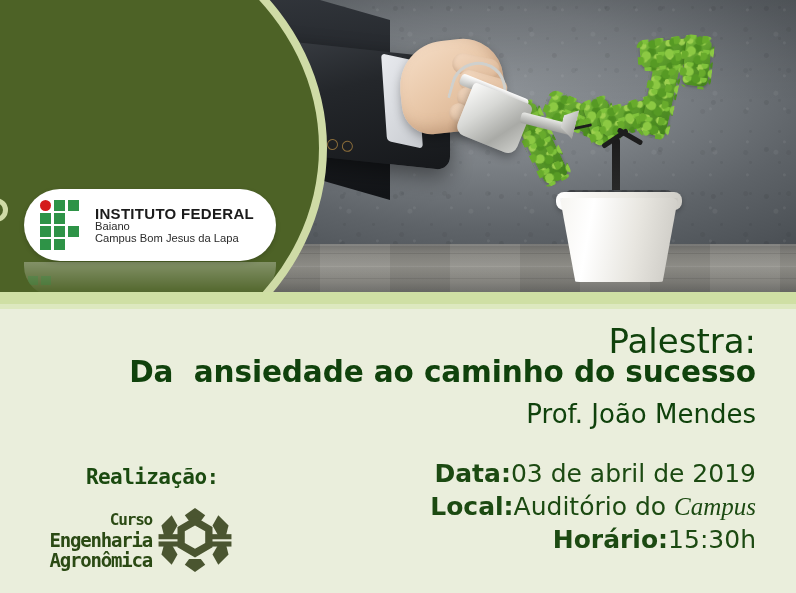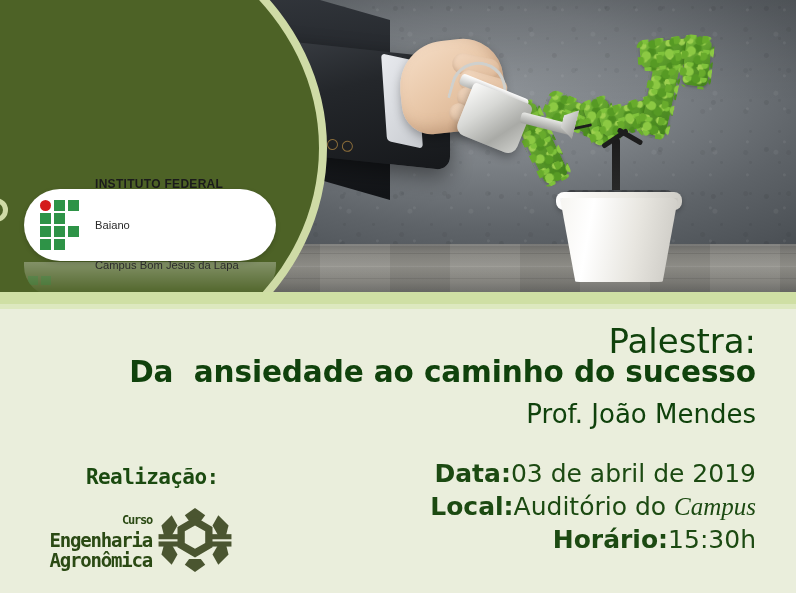--- a/index.html
+++ b/index.html
@@ -199,23 +199,23 @@
   .if-pill {
     position:absolute; left:24px; top:189px; width:252px; height:72px;
     background:#ffffff; border-radius:36px;
     display:flex; align-items:center; padding:0 16px; gap:11px;
     box-shadow:0 2px 5px rgba(0,0,0,.18);
   }
   .if-mark { width:44px; height:50px; position:relative; flex:0 0 auto; }
   .if-mark span { position:absolute; width:11px; height:11px; background:#2e9347; }
   .if-mark .dot { border-radius:50%; background:#d41a1a; }
   .if-text { line-height:1.02; }
-  .if-title { font-size:12px; font-weight:bold; letter-spacing:.3px; color:#1b1b1b;
+  .if-title { font-size:15px; font-weight:bold; letter-spacing:.3px; color:#1b1b1b;
               font-family:"Liberation Sans", sans-serif; }
-  .if-sub { font-size:11.2px; color:#2b2b2b; font-family:"Liberation Sans", sans-serif;margin-top:29px; }
+  .if-sub { font-size:11.2px; color:#2b2b2b; font-family:"Liberation Sans", sans-serif; }
   .if-reflection {
     position:absolute; left:24px; top:262px; width:252px; height:34px;
     border-radius:0 0 30px 30px;
     background:linear-gradient(to bottom, rgba(255,255,255,.30), rgba(255,255,255,0));
     overflow:hidden;
   }
   .if-reflection .sq { position:absolute; width:10px; height:9px; background:rgba(46,147,71,.30); }
 
   
   .divider-band {
@@ -254,21 +254,21 @@
   }
   .course-wrap {
     position:absolute; left:0px; top:196px; width:300px;
     display:flex; align-items:center; justify-content:flex-start; gap:6px;
   }
   .course-name {
     width:152px; text-align:right;
     font-family:"DejaVu Sans Mono", monospace;
     font-weight:bold; color:#2b4a14; letter-spacing:-1.2px; line-height:20px;
   }
-  .course-name .l1 { font-size:12px; }
+  .course-name .l1 { font-size:16px; }
   .course-name .l2 { font-size:19px; }
   .course-name .l3 { font-size:19px;text-align:right; }
   .agro-logo { width:74px; height:70px; flex:0 0 auto; }
 </style>
 </head>
 <body>
 
 <div id="poster">
 
   <div class="photo-band">

